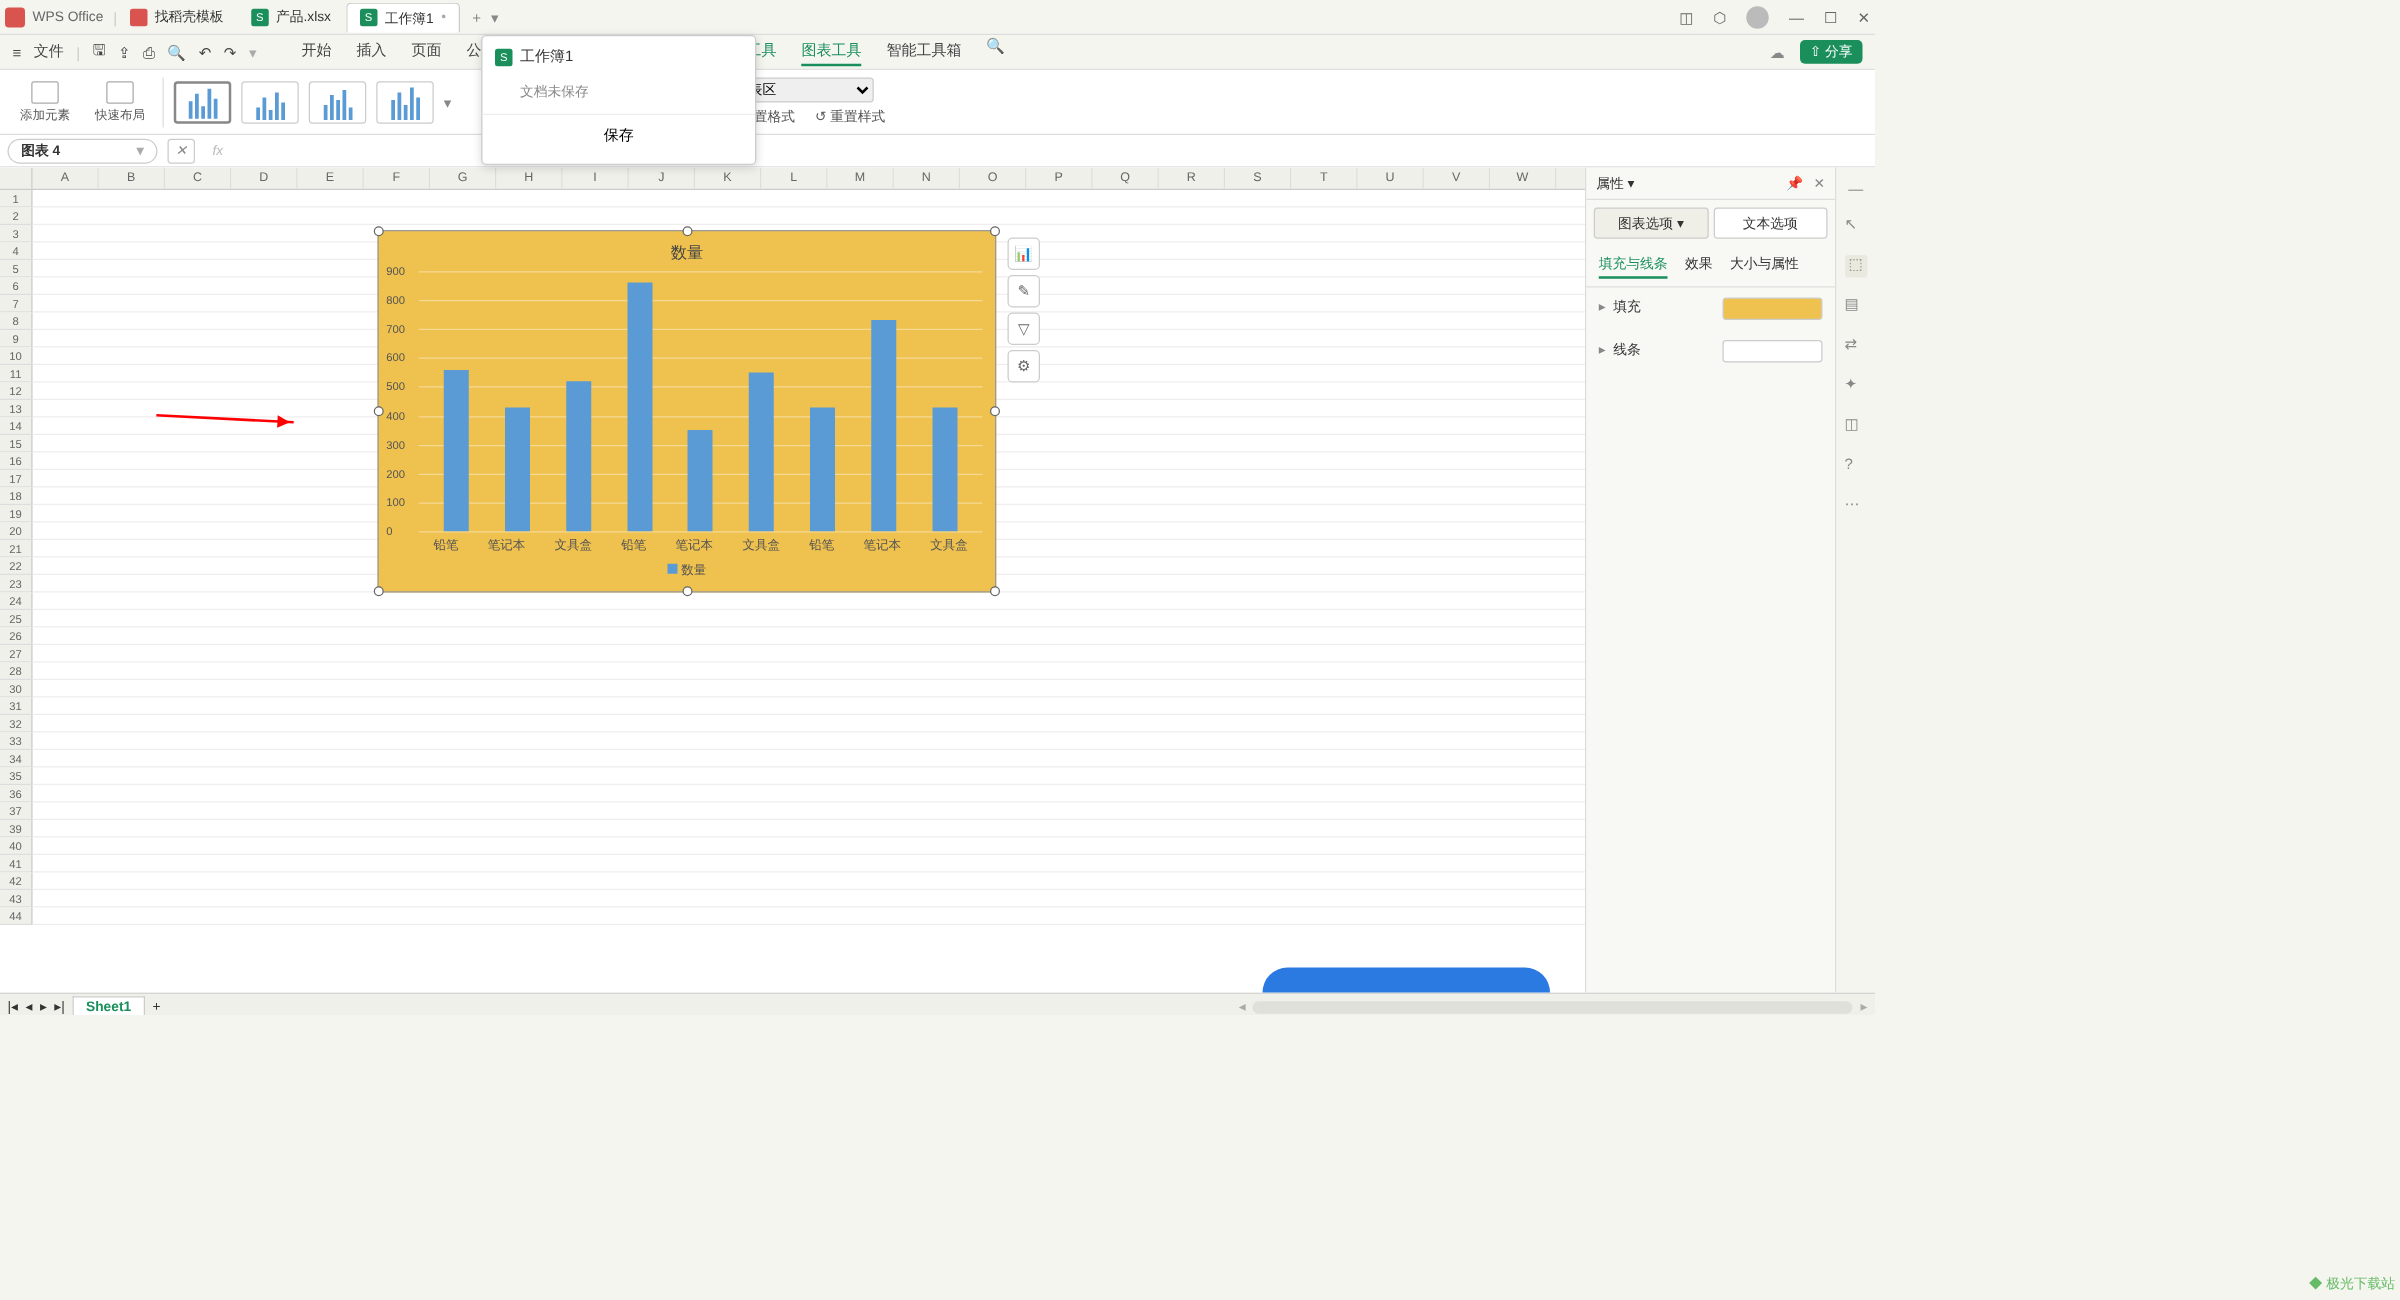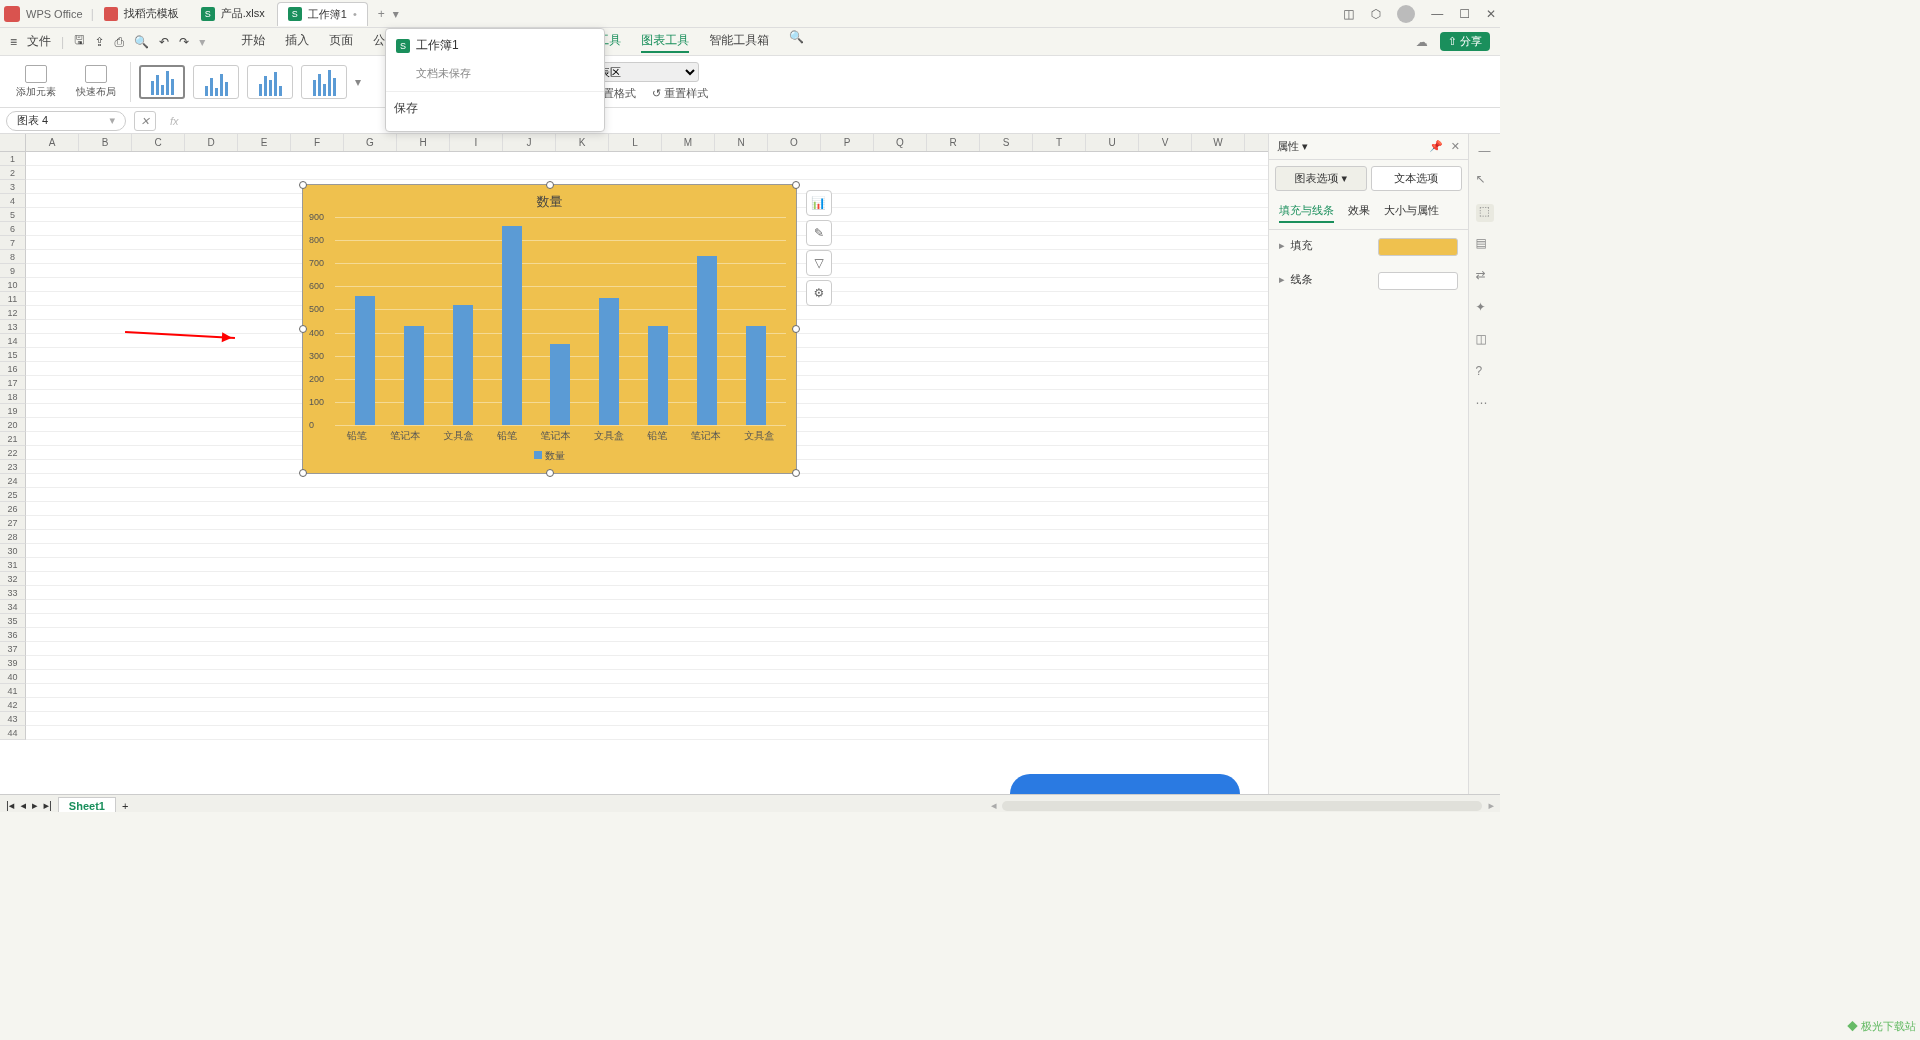--- a/index.html
+++ b/index.html
@@ -30,24 +30,24 @@
 
 .ribbon { height:52px; background:#fff; border-bottom:1px solid #ddd; display:flex; align-items:center; padding:0 10px; gap:8px; position:relative; }
 .rib-group { display:flex; flex-direction:column; align-items:center; gap:2px; font-size:10px; color:#555; padding:0 6px; }
 .rib-ico { width:22px; height:18px; border:1px solid #aaa; border-radius:2px; }
 .chart-style { width:46px; height:34px; border:1px solid #ccc; border-radius:3px; background:#fff; display:flex; align-items:flex-end; justify-content:center; gap:2px; padding:2px; }
 .chart-style.sel { border:2px solid #888; }
 .chart-style span { width:3px; background:#5b9bd5; }
 .dropdown-popup { position:absolute; top:-28px; left:385px; width:220px; background:#fff; border:1px solid #ccc; border-radius:4px; box-shadow:0 2px 8px rgba(0,0,0,.15); z-index:50; padding-bottom:6px; }
 .pop-head { display:flex; align-items:center; gap:6px; padding:8px 10px; font-size:12px; }
 .pop-sub { font-size:11px; color:#888; padding:4px 10px 10px 30px; }
-.pop-save { text-align:left; color:#404040; padding:8px; border-top:1px solid #eee; cursor:pointer; }
+.pop-save { text-align:center; color:#000000; padding:8px; border-top:1px solid #eee; cursor:pointer; }
 
 .sel-row { height:26px; display:flex; align-items:center; gap:8px; padding:0 6px; border-bottom:1px solid #ddd; background:#fff; }
-.namebox { width:120px; height:20px; border:1px solid #ccc; border-radius:10px; display:flex; align-items:center; padding:0 10px; font-size:11px; justify-content:space-between; }
+.namebox { width:120px; height:20px; border:1px solid #ccc; border-radius:10px; display:flex; align-items:center; padding:0 10px; font-size:11px; justify-content:space-between;font-weight:bold; }
 .fx-btn { width:22px; height:20px; border:1px solid #ccc; border-radius:3px; text-align:center; line-height:18px; color:#888; font-size:11px; font-style:italic; }
 .formula-bar { flex:1; height:20px; color:#bbb; font-size:11px; padding-left:6px; display:flex; align-items:center; }
 
 
 .main { display:flex; height:660px; }
 .sheet-area { flex:1; display:flex; flex-direction:column; background:#fff; position:relative; overflow:hidden; }
 .col-heads { height:18px; display:flex; background:#f0f0eb; border-bottom:1px solid #ccc; }
 .corner { width:26px; border-right:1px solid #ccc; }
 .col-h { width:53px; text-align:center; font-size:10px; color:#666; border-right:1px solid #ddd; line-height:18px; }
 .rows { flex:1; overflow:hidden; }

